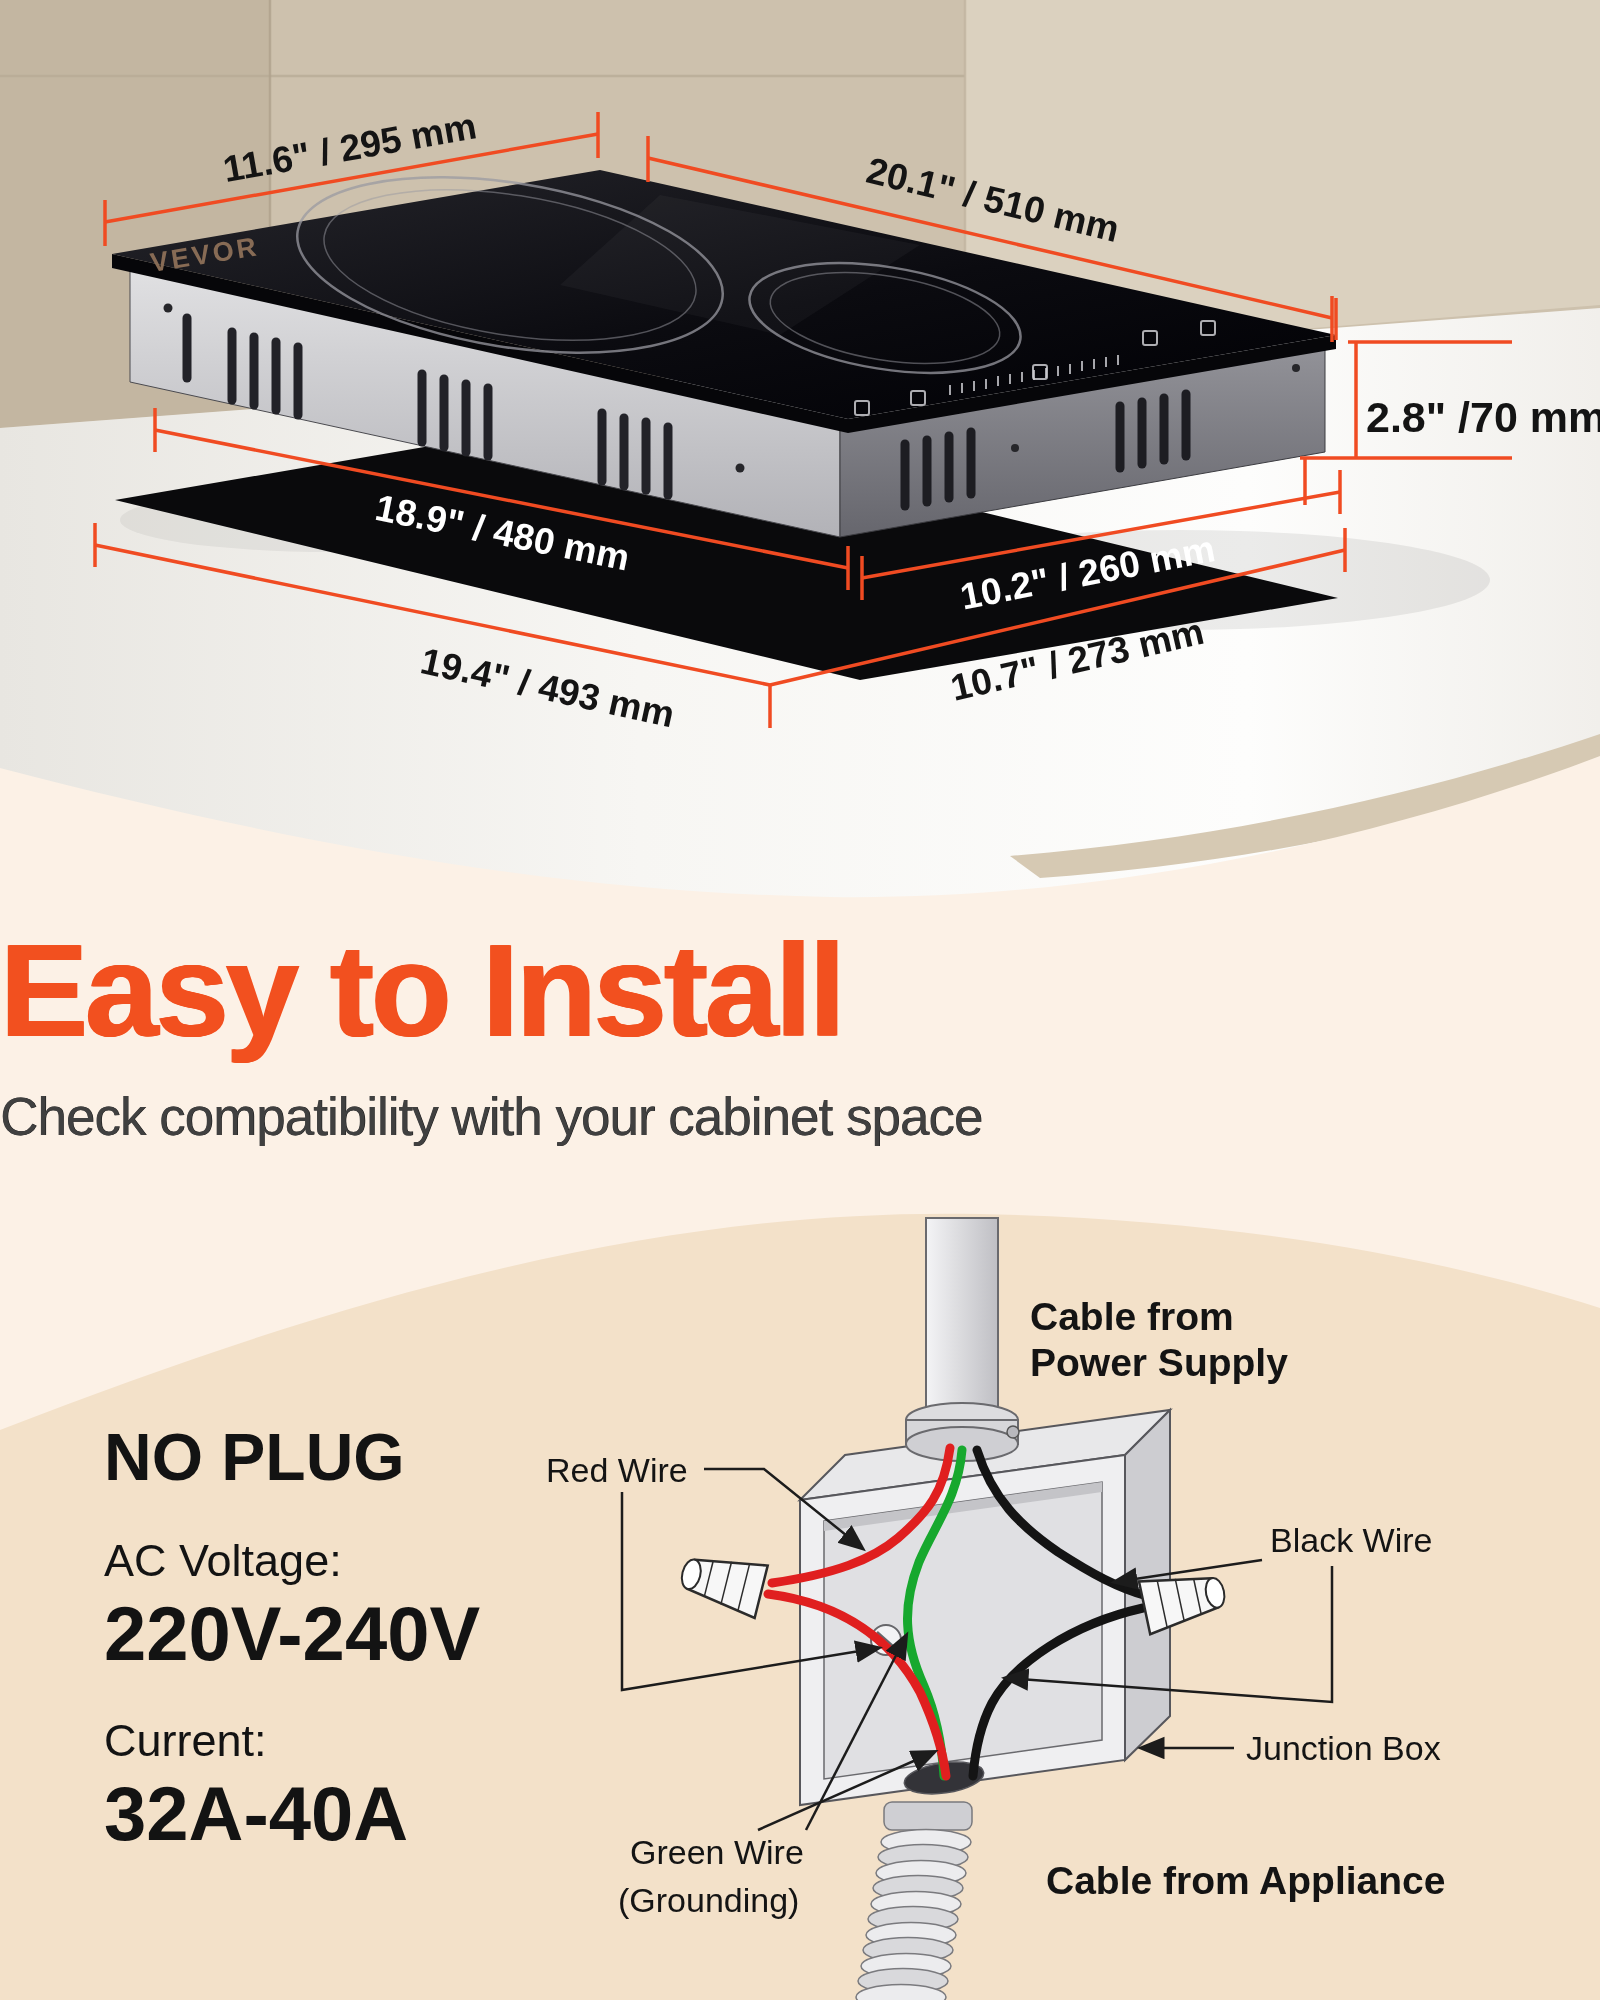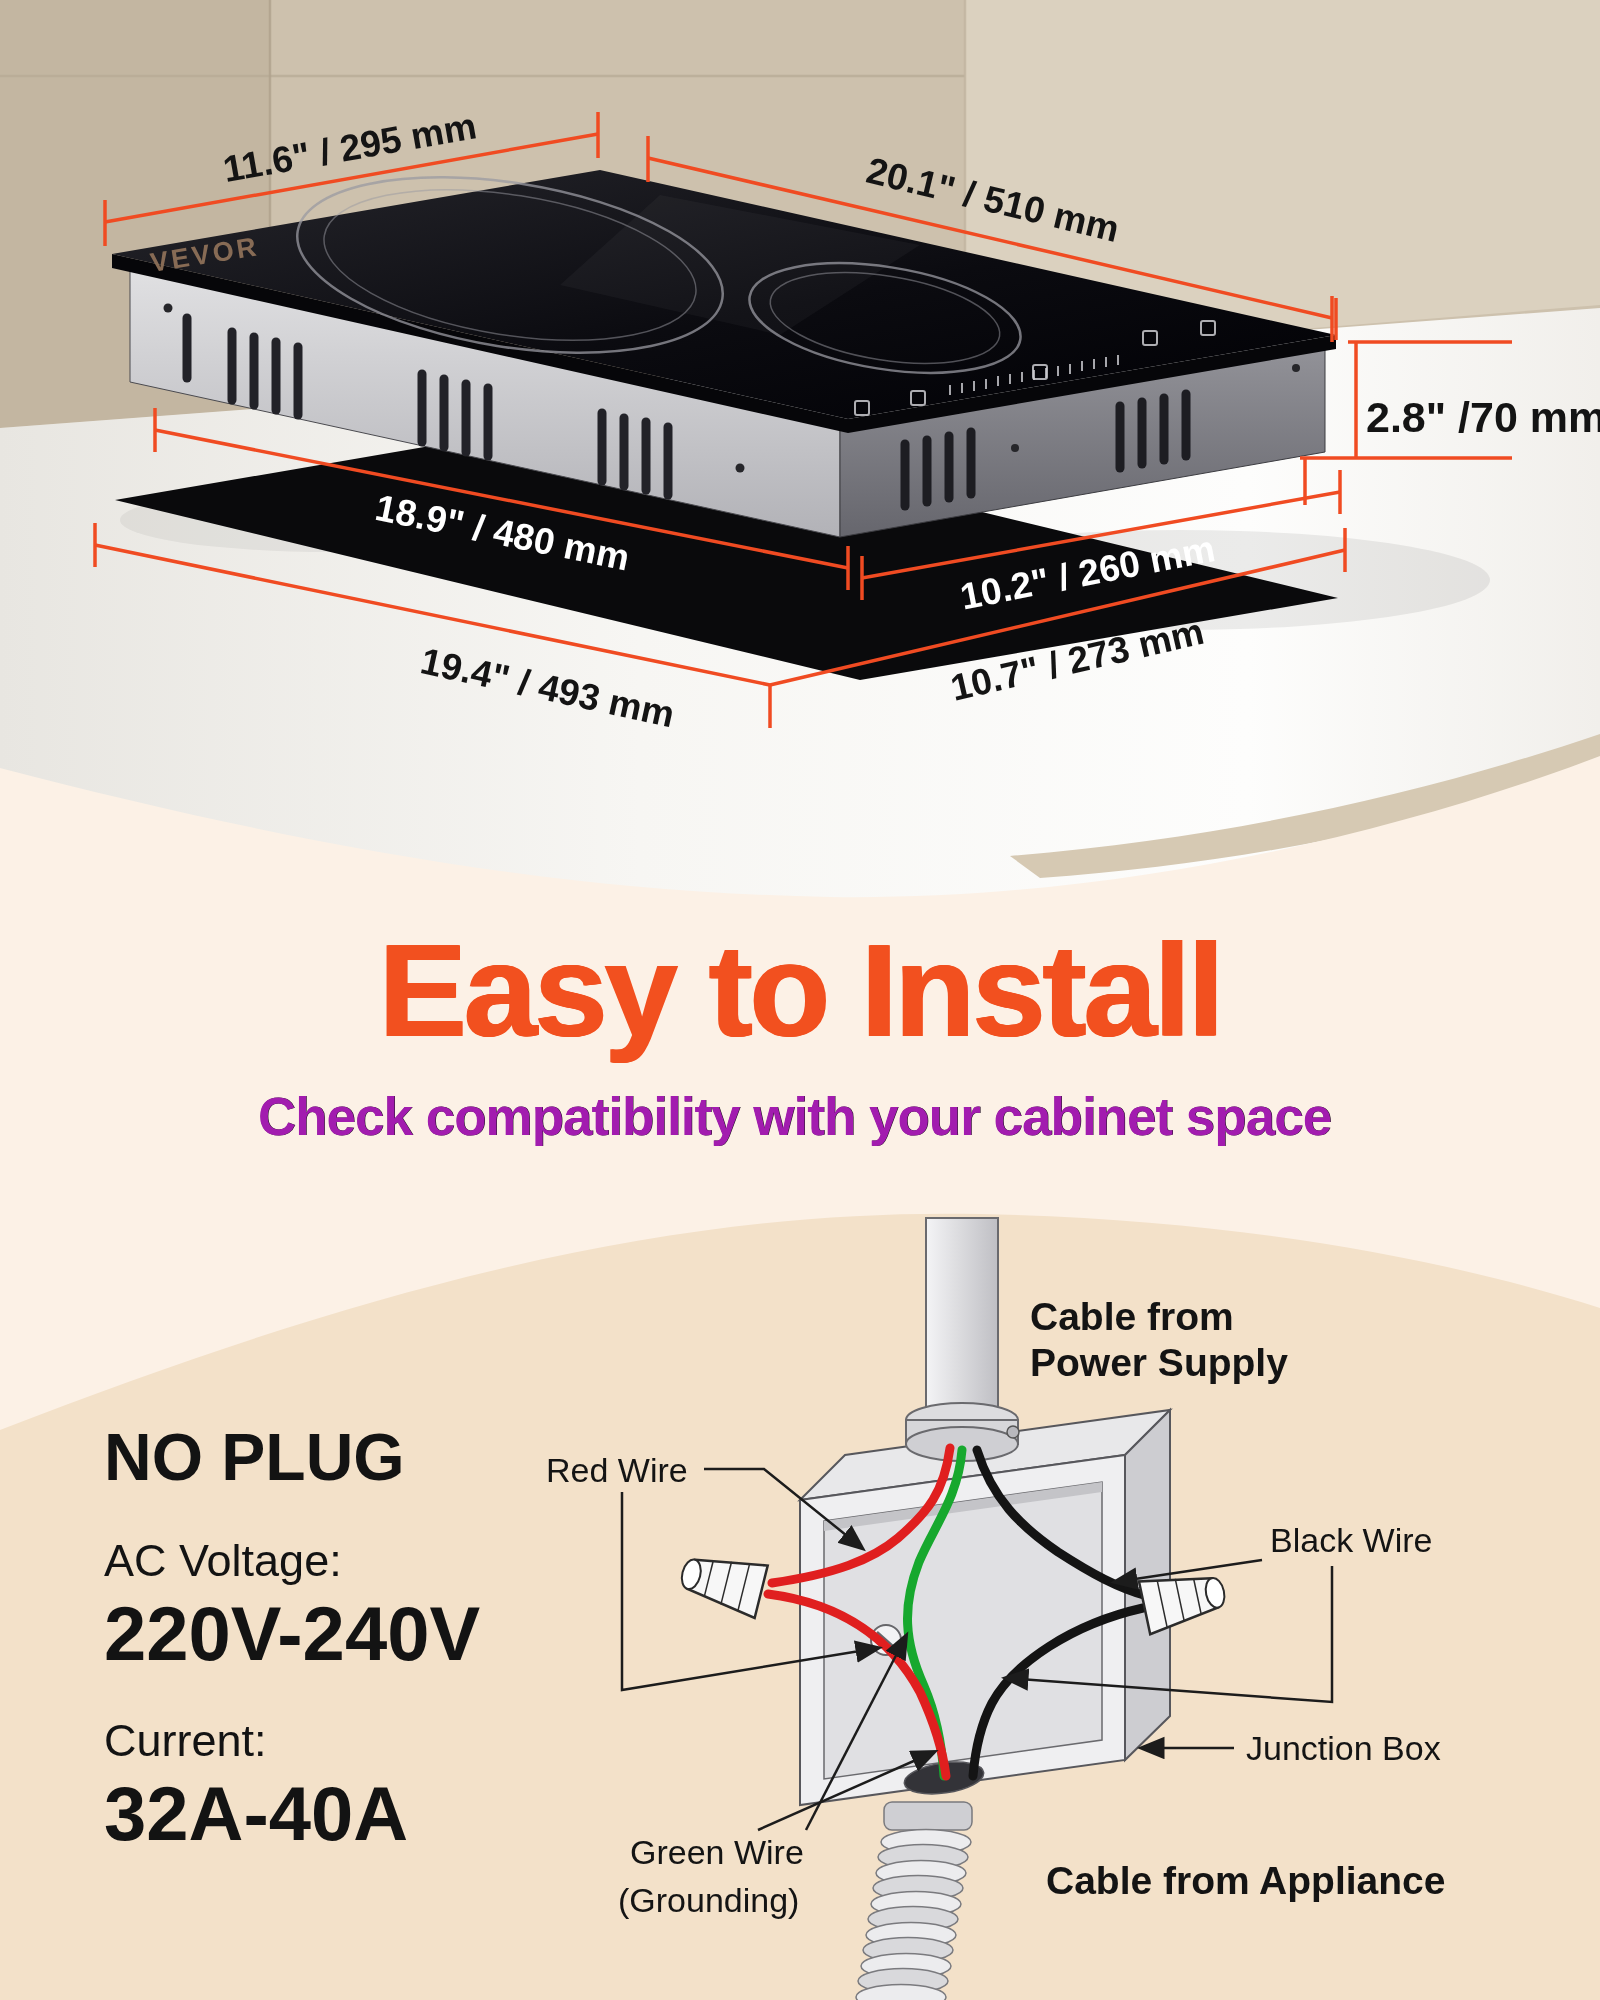--- a/index.html
+++ b/index.html
@@ -4,27 +4,27 @@
 <style>
   html,body{margin:0;padding:0;}
   body{
     width:1600px;height:2000px;overflow:hidden;
     background:#FCF1E6;
     font-family:"Liberation Sans","DejaVu Sans",sans-serif;
     position:relative;
   }
   svg{display:block;font-family:"Liberation Sans","DejaVu Sans",sans-serif;}
   .photo-svg{width:1600px;height:905px;}
-  .headline{height:255px;text-align:center;}
+  .headline{height:255px;text-align:left;}
   .headline h1{
     margin:0;padding-top:10px;font-size:132px;font-weight:bold;letter-spacing:-3px;
     color:#F2501F;text-shadow:1px 0 0 #F2501F,-1px 0 0 #F2501F;
   }
   .headline p{
-    margin:20px 11px 0 0;font-size:53px;font-weight:bold;color:#a21caf;
+    margin:20px 11px 0 0;font-size:53px;font-weight:normal;color:#404040;
     text-shadow:0.5px 0 0 #121212;letter-spacing:-1px;
   }
   .bottom-svg{width:1600px;height:840px;}
   text{user-select:none;}
 </style>
 </head>
 <body>
 
 <svg class="photo-svg" viewBox="0 0 1600 905">
   <defs>

